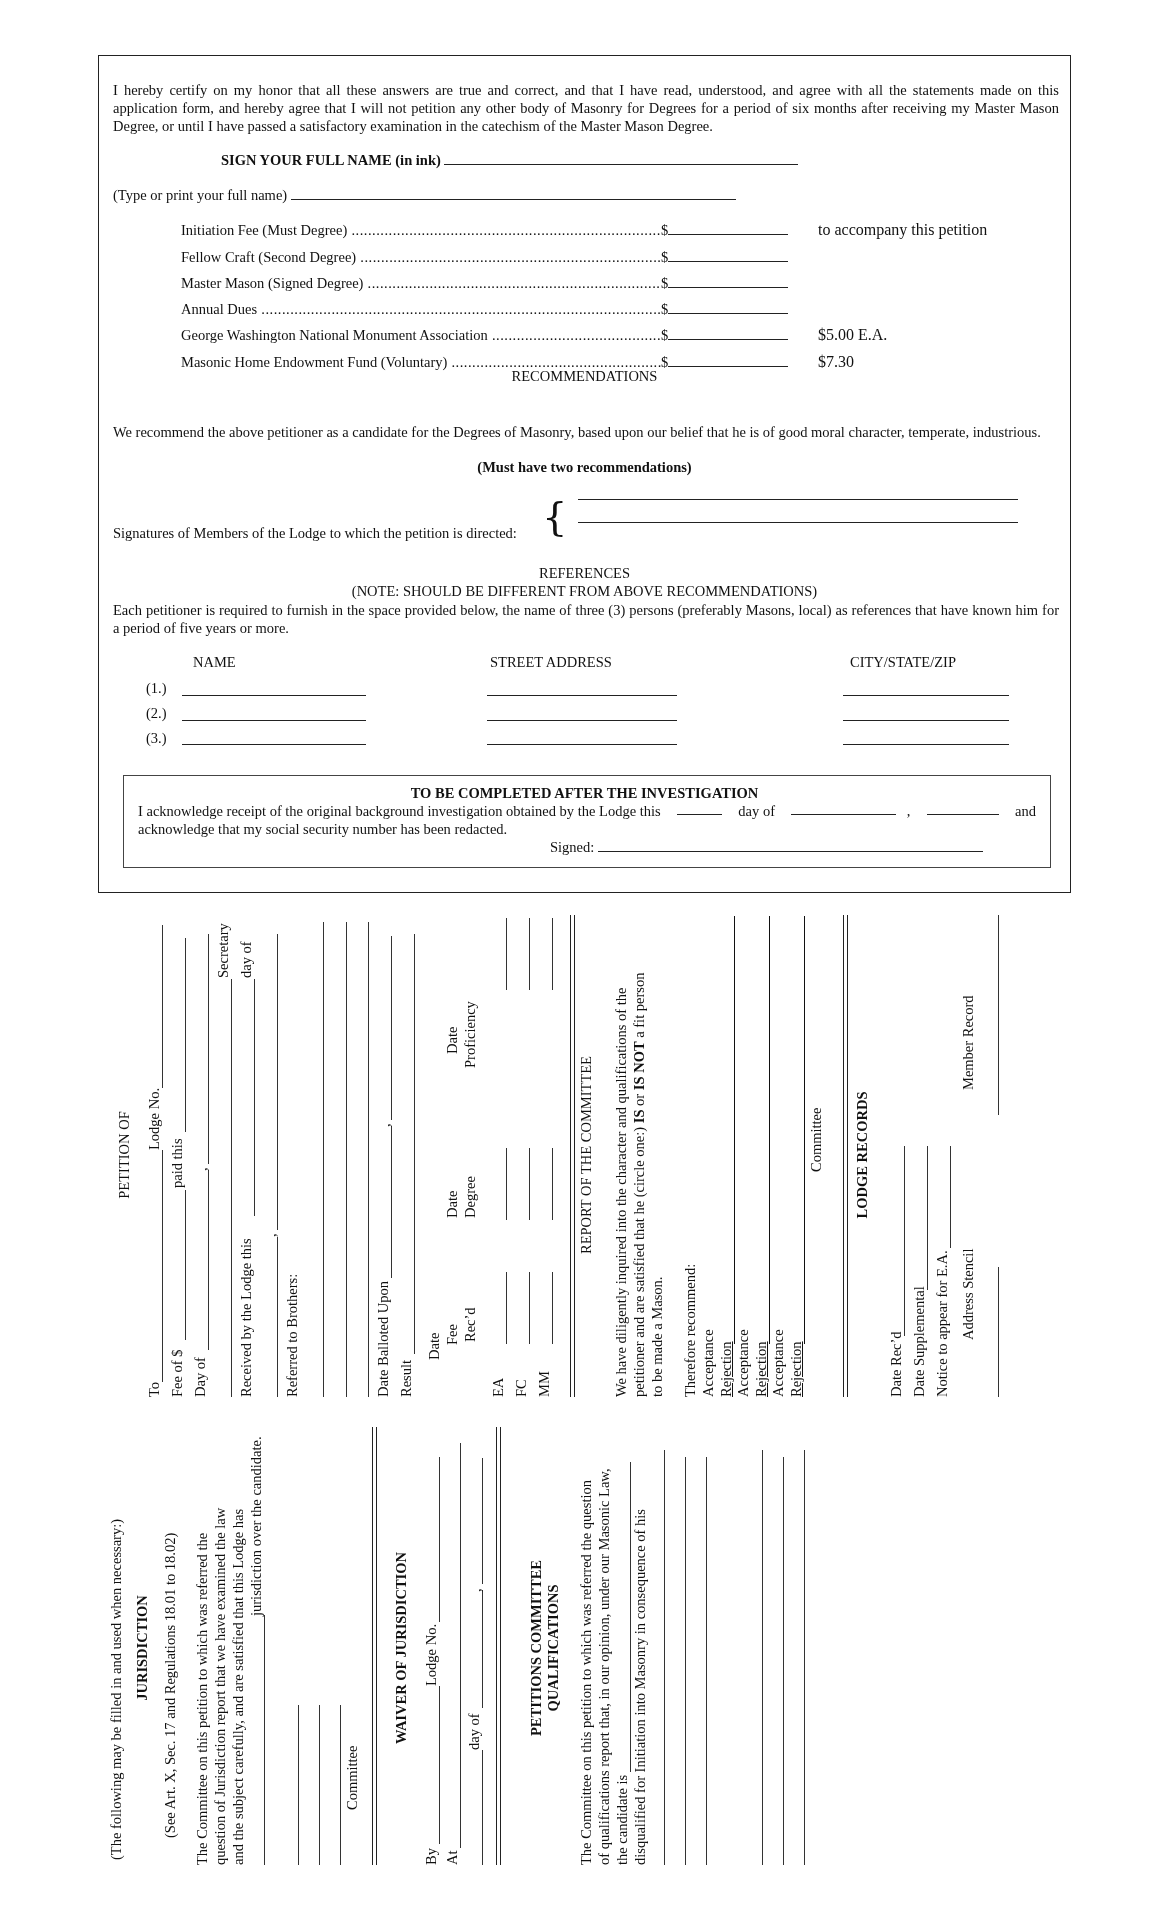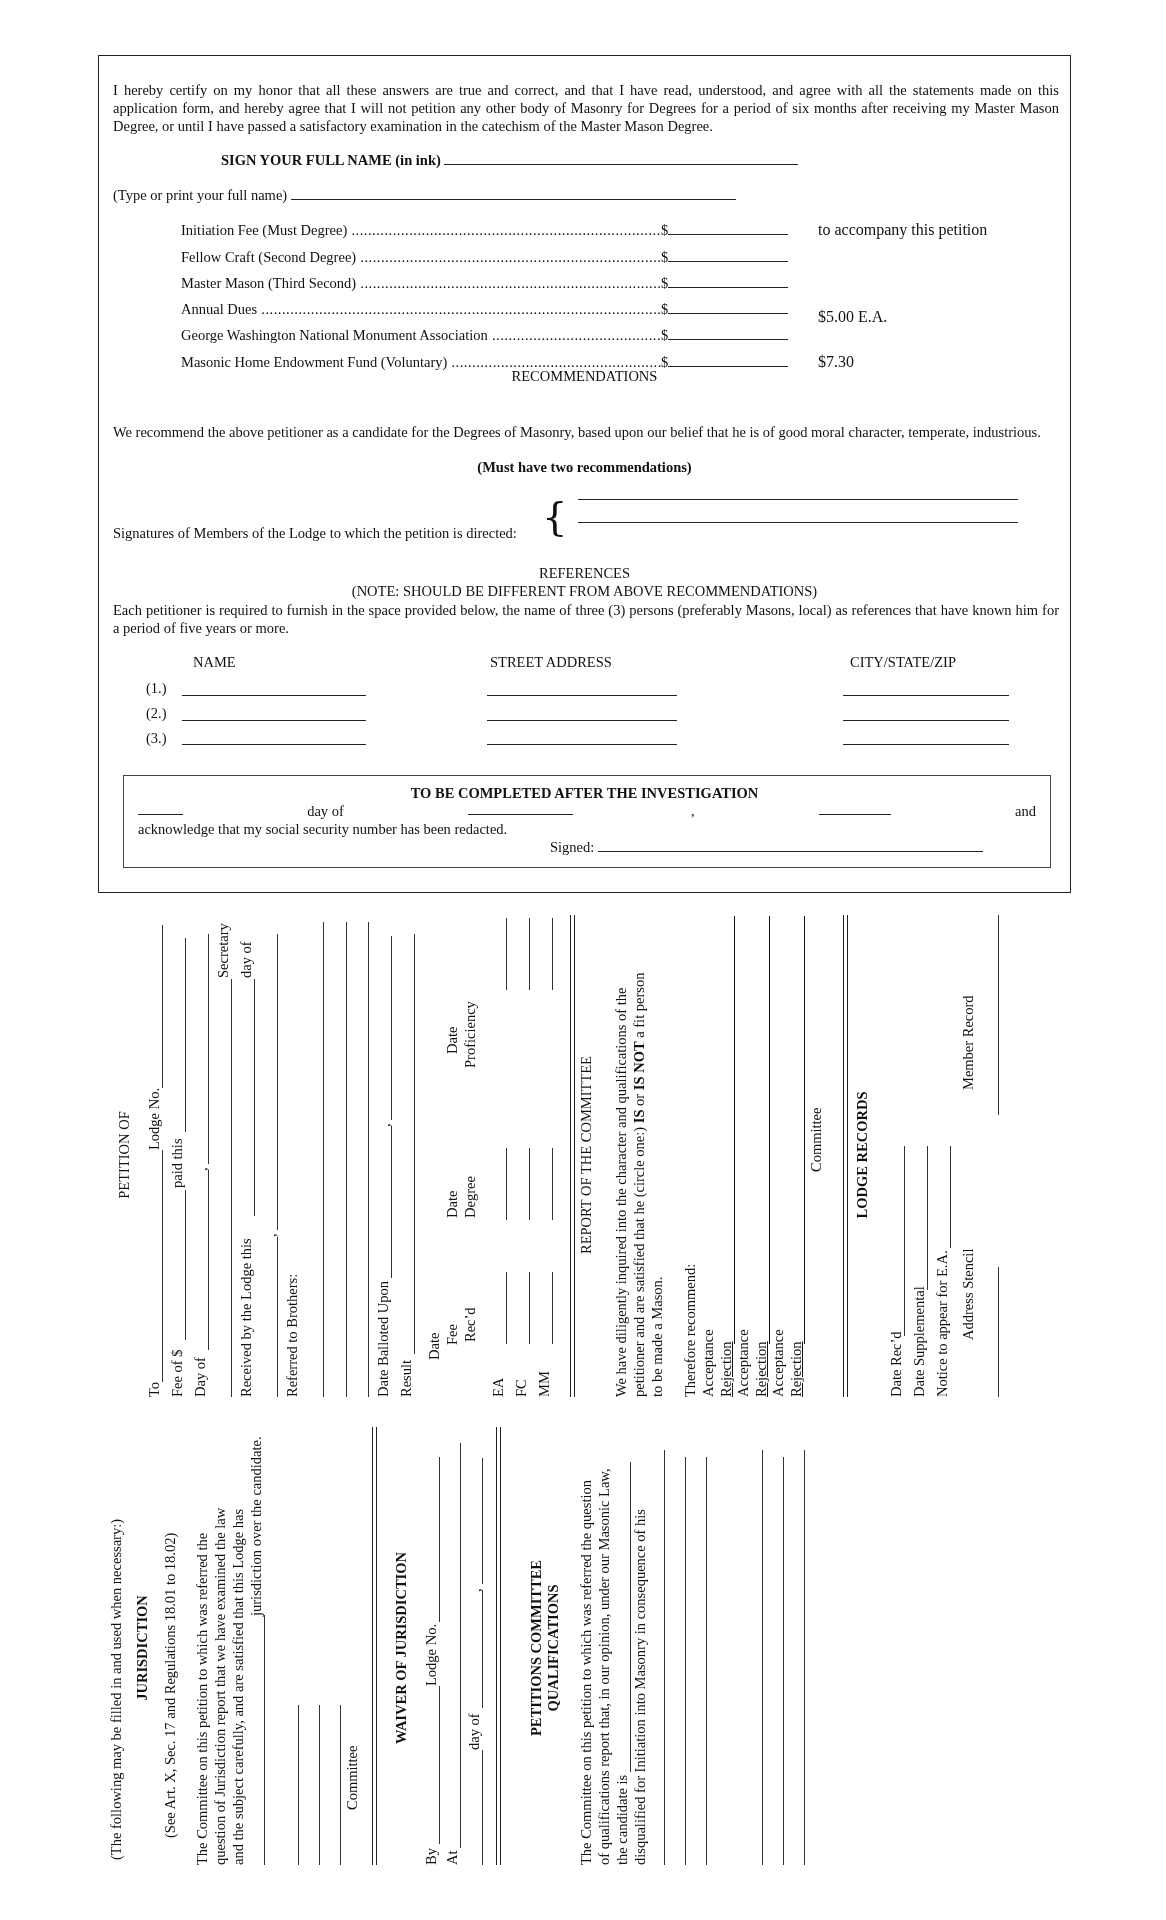--- a/index.html
+++ b/index.html
@@ -55,31 +55,31 @@
 <div class="fee-row" style="top:221px;">
   <span class="fee-label">Initiation Fee (Must Degree)</span><span class="fee-dollar">$</span><span class="fee-line"></span>
 </div>
 <div class="fee-note" style="top:221px;">to accompany this petition</div>
 
 <div class="fee-row" style="top:248px;">
   <span class="fee-label">Fellow Craft (Second Degree)</span><span class="fee-dollar">$</span><span class="fee-line"></span>
 </div>
 
 <div class="fee-row" style="top:274px;">
-  <span class="fee-label">Master Mason (Third Second)</span><span class="fee-dollar">$</span><span class="fee-line"></span>
+  <span class="fee-label">Master Mason (Signed Degree)</span><span class="fee-dollar">$</span><span class="fee-line"></span>
 </div>
 
 <div class="fee-row" style="top:300px;">
   <span class="fee-label">Annual Dues</span><span class="fee-dollar">$</span><span class="fee-line"></span>
 </div>
 
 <div class="fee-row" style="top:326px;">
   <span class="fee-label">George Washington National Monument Association</span><span class="fee-dollar">$</span><span class="fee-line"></span>
 </div>
-<div class="fee-note" style="top:308px;">$5.00 E.A.</div>
+<div class="fee-note" style="top:326px;">$5.00 E.A.</div>
 
 <div class="fee-row" style="top:353px;">
   <span class="fee-label">Masonic Home Endowment Fund (Voluntary)</span><span class="fee-dollar">$</span><span class="fee-line"></span>
 </div>
 <div class="fee-note" style="top:353px;">$7.30</div>
 
 <div class="center" style="top:368px;">RECOMMENDATIONS</div>
 <div class="para" style="top:423px;">We recommend the above petitioner as a candidate for the Degrees of Masonry, based upon our belief that he is of good moral character, temperate, industrious.</div>
 <div class="center bold" style="top:459px;">(Must have two recommendations)</div>
 
@@ -107,20 +107,21 @@
 <div class="ref-line" style="left:843px; width:166px; top:707px; height:13px;"></div>
 
 <div class="ref-num" style="top:730px;">(3.)</div>
 <div class="ref-line" style="left:182px; width:184px; top:731px; height:13px;"></div>
 <div class="ref-line" style="left:487px; width:190px; top:731px; height:13px;"></div>
 <div class="ref-line" style="left:843px; width:166px; top:731px; height:13px;"></div>
 
 <div class="inv-box"></div>
 <div class="center bold" style="top:785px;">TO BE COMPLETED AFTER THE INVESTIGATION</div>
 <div class="abs fs" style="left:138px; top:802px; width:898px; white-space:nowrap; display:flex; justify-content:space-between;">
+  <span>I acknowledge receipt of the original background investigation obtained by the Lodge this</span>
   <span class="uline" style="width:45px;"></span>
   <span>day of</span>
   <span class="uline" style="width:105px;"></span>
     <span style="margin-left:-6px;">,</span>
   <span class="uline" style="width:72px;"></span>
   <span>and</span>
 </div>
 <div class="abs fs" style="left:138px; top:820px;">acknowledge that my social security number has been redacted.</div>
 <div class="abs fs" style="left:550px; top:838px; white-space:nowrap;">
   <span>Signed:</span>

